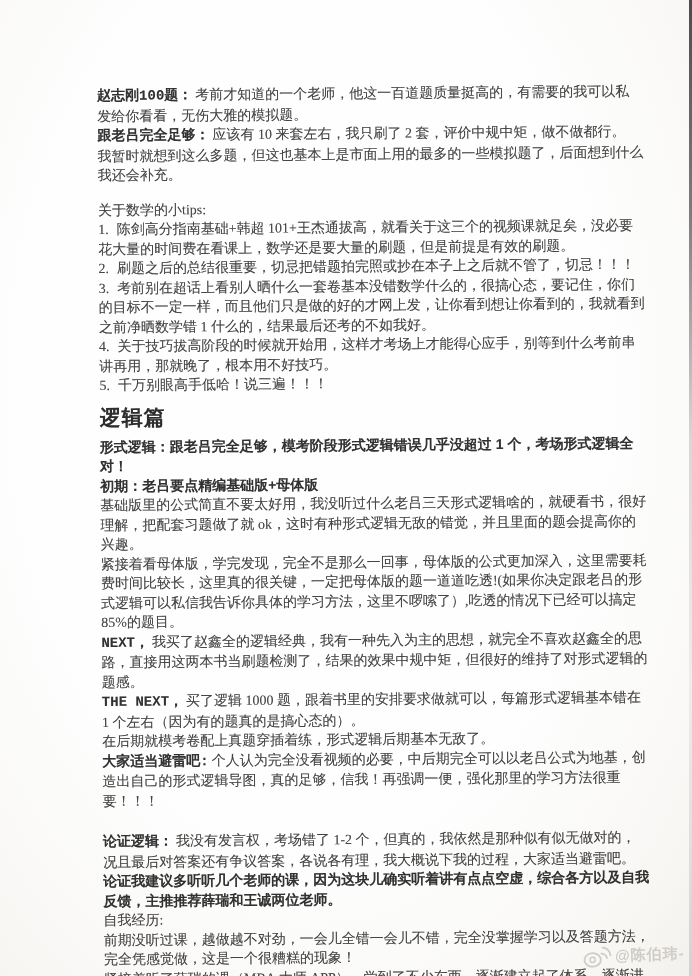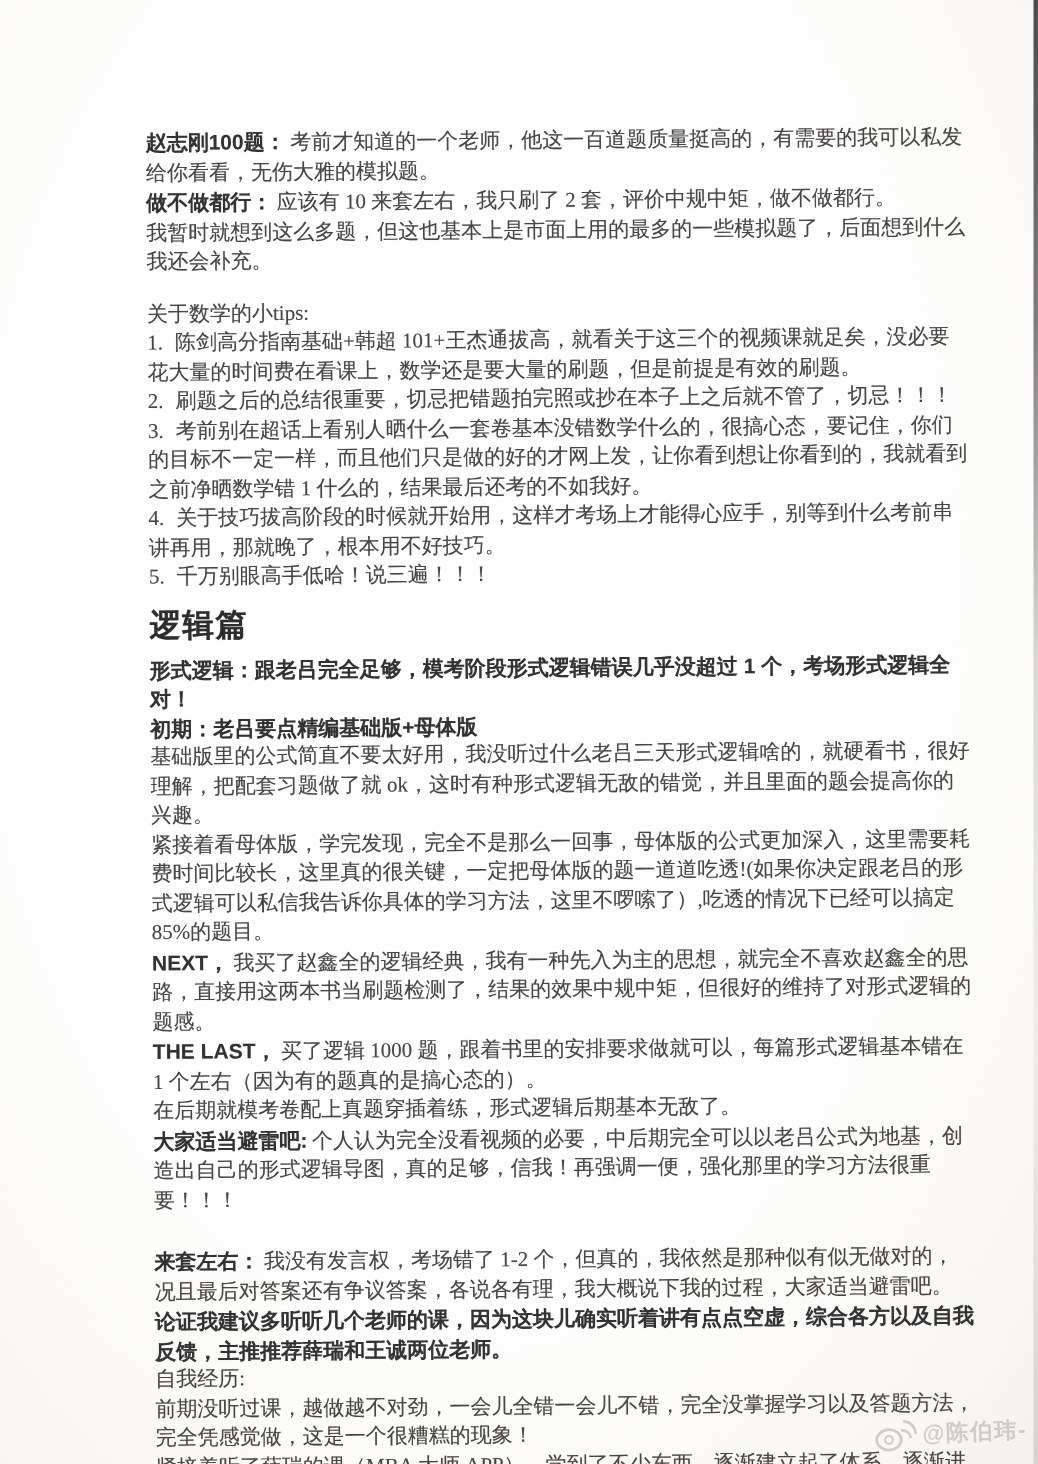--- a/index.html
+++ b/index.html
@@ -21,21 +21,21 @@
       rgba(150,150,150,0.12) 70%, rgba(140,140,140,0.3) 100%);
   }
   .content {
     position: absolute; left: 97px; top: 86px; width: 546px;
     font-size: 14px; line-height: 19.5px; color: #464544;
     transform: rotate(-0.45deg); transform-origin: 0 0;
     text-shadow: 0 0 0.5px rgba(70,70,70,0.35);
   }
   .para { margin: 0; }
   .lead {
-    font-family: Liberation Sans, sans-serif;
+    font-family: Liberation Mono, monospace;
     font-weight: bold; color: #333232; margin-right: 3px;
   }
   .bold {
     font-family: "Liberation Sans", "DejaVu Sans", sans-serif;
     font-weight: bold; color: #333232;
   }
   .tips-title { margin-top: 15px; }
   .num { margin-right: 8px; }
   .section-heading {
     font-family: "Liberation Sans", "DejaVu Sans", sans-serif;
@@ -54,44 +54,44 @@
   .weibo-glyph { display: block; }
 </style>
 </head>
 <body>
 
 <div class="page">
   <div class="content">
 
     <p class="para"><b class="lead">赵志刚100题：</b><span>考前才知道的一个老师，他这一百道题质量挺高的，有需要的我可以私发给你看看，无伤大雅的模拟题。</span></p>
 
-    <p class="para"><b class="lead">做不做都行：</b><span>应该有 10 来套左右，我只刷了 2 套，评价中规中矩，做不做都行。</span></p>
+    <p class="para"><b class="lead">跟老吕完全足够：</b><span>应该有 10 来套左右，我只刷了 2 套，评价中规中矩，做不做都行。</span></p>
 
     <p class="para"><span>我暂时就想到这么多题，但这也基本上是市面上用的最多的一些模拟题了，后面想到什么我还会补充。</span></p>
 
     <p class="para tips-title">关于数学的小tips:</p>
 
     <p class="para"><span class="num">1.</span><span>陈剑高分指南基础+韩超 101+王杰通拔高，就看关于这三个的视频课就足矣，没必要花大量的时间费在看课上，数学还是要大量的刷题，但是前提是有效的刷题。</span></p>
     <p class="para"><span class="num">2.</span><span>刷题之后的总结很重要，切忌把错题拍完照或抄在本子上之后就不管了，切忌！！！</span></p>
     <p class="para"><span class="num">3.</span><span>考前别在超话上看别人晒什么一套卷基本没错数学什么的，很搞心态，要记住，你们的目标不一定一样，而且他们只是做的好的才网上发，让你看到想让你看到的，我就看到之前净晒数学错 1 什么的，结果最后还考的不如我好。</span></p>
     <p class="para"><span class="num">4.</span><span>关于技巧拔高阶段的时候就开始用，这样才考场上才能得心应手，别等到什么考前串讲再用，那就晚了，根本用不好技巧。</span></p>
     <p class="para"><span class="num">5.</span><span>千万别眼高手低哈！说三遍！！！</span></p>
 
     <h2 class="section-heading">逻辑篇</h2>
 
     <p class="para bold">形式逻辑：跟老吕完全足够，模考阶段形式逻辑错误几乎没超过 1 个，考场形式逻辑全对！</p>
     <p class="para bold">初期：老吕要点精编基础版+母体版</p>
     <p class="para">基础版里的公式简直不要太好用，我没听过什么老吕三天形式逻辑啥的，就硬看书，很好理解，把配套习题做了就 ok，这时有种形式逻辑无敌的错觉，并且里面的题会提高你的兴趣。</p>
     <p class="para">紧接着看母体版，学完发现，完全不是那么一回事，母体版的公式更加深入，这里需要耗费时间比较长，这里真的很关键，一定把母体版的题一道道吃透!(如果你决定跟老吕的形式逻辑可以私信我告诉你具体的学习方法，这里不啰嗦了）,吃透的情况下已经可以搞定 85%的题目。</p>
     <p class="para"><b class="lead">NEXT，</b><span>我买了赵鑫全的逻辑经典，我有一种先入为主的思想，就完全不喜欢赵鑫全的思路，直接用这两本书当刷题检测了，结果的效果中规中矩，但很好的维持了对形式逻辑的题感。</span></p>
-    <p class="para"><b class="lead">THE LAST，</b><span>买了逻辑 1000 题，跟着书里的安排要求做就可以，每篇形式逻辑基本错在 1 个左右（因为有的题真的是搞心态的）。</span></p>
+    <p class="para"><b class="lead">THE NEXT，</b><span>买了逻辑 1000 题，跟着书里的安排要求做就可以，每篇形式逻辑基本错在 1 个左右（因为有的题真的是搞心态的）。</span></p>
     <p class="para">在后期就模考卷配上真题穿插着练，形式逻辑后期基本无敌了。</p>
     <p class="para"><b class="lead">大家适当避雷吧:</b><span>个人认为完全没看视频的必要，中后期完全可以以老吕公式为地基，创造出自己的形式逻辑导图，真的足够，信我！再强调一便，强化那里的学习方法很重要！！！</span></p>
 
-    <p class="para gap-top"><b class="lead">来套左右：</b><span>我没有发言权，考场错了 1-2 个，但真的，我依然是那种似有似无做对的，况且最后对答案还有争议答案，各说各有理，我大概说下我的过程，大家适当避雷吧。</span></p>
+    <p class="para gap-top"><b class="lead">论证逻辑：</b><span>我没有发言权，考场错了 1-2 个，但真的，我依然是那种似有似无做对的，况且最后对答案还有争议答案，各说各有理，我大概说下我的过程，大家适当避雷吧。</span></p>
     <p class="para bold">论证我建议多听听几个老师的课，因为这块儿确实听着讲有点点空虚，综合各方以及自我反馈，主推推荐薛瑞和王诚两位老师。</p>
     <p class="para">自我经历:</p>
     <p class="para">前期没听过课，越做越不对劲，一会儿全错一会儿不错，完全没掌握学习以及答题方法，完全凭感觉做，这是一个很糟糕的现象！</p>
     <p class="para">紧接着听了薛瑞的课（MBA 大师 APP），学到了不少东西，逐渐建立起了体系，逐渐进入正轨，然后就又犯了老毛病，以为自己会了，并没有去听拔高，后来又因为各种事情没有听</p>
 
   </div>
 
   <div class="watermark">
     <svg class="weibo-glyph" width="30" height="24" viewBox="0 0 30 24">
       <ellipse cx="10.5" cy="15.5" rx="8.2" ry="6.8" fill="none" stroke="#cfccc8" stroke-width="1.8"></ellipse>

